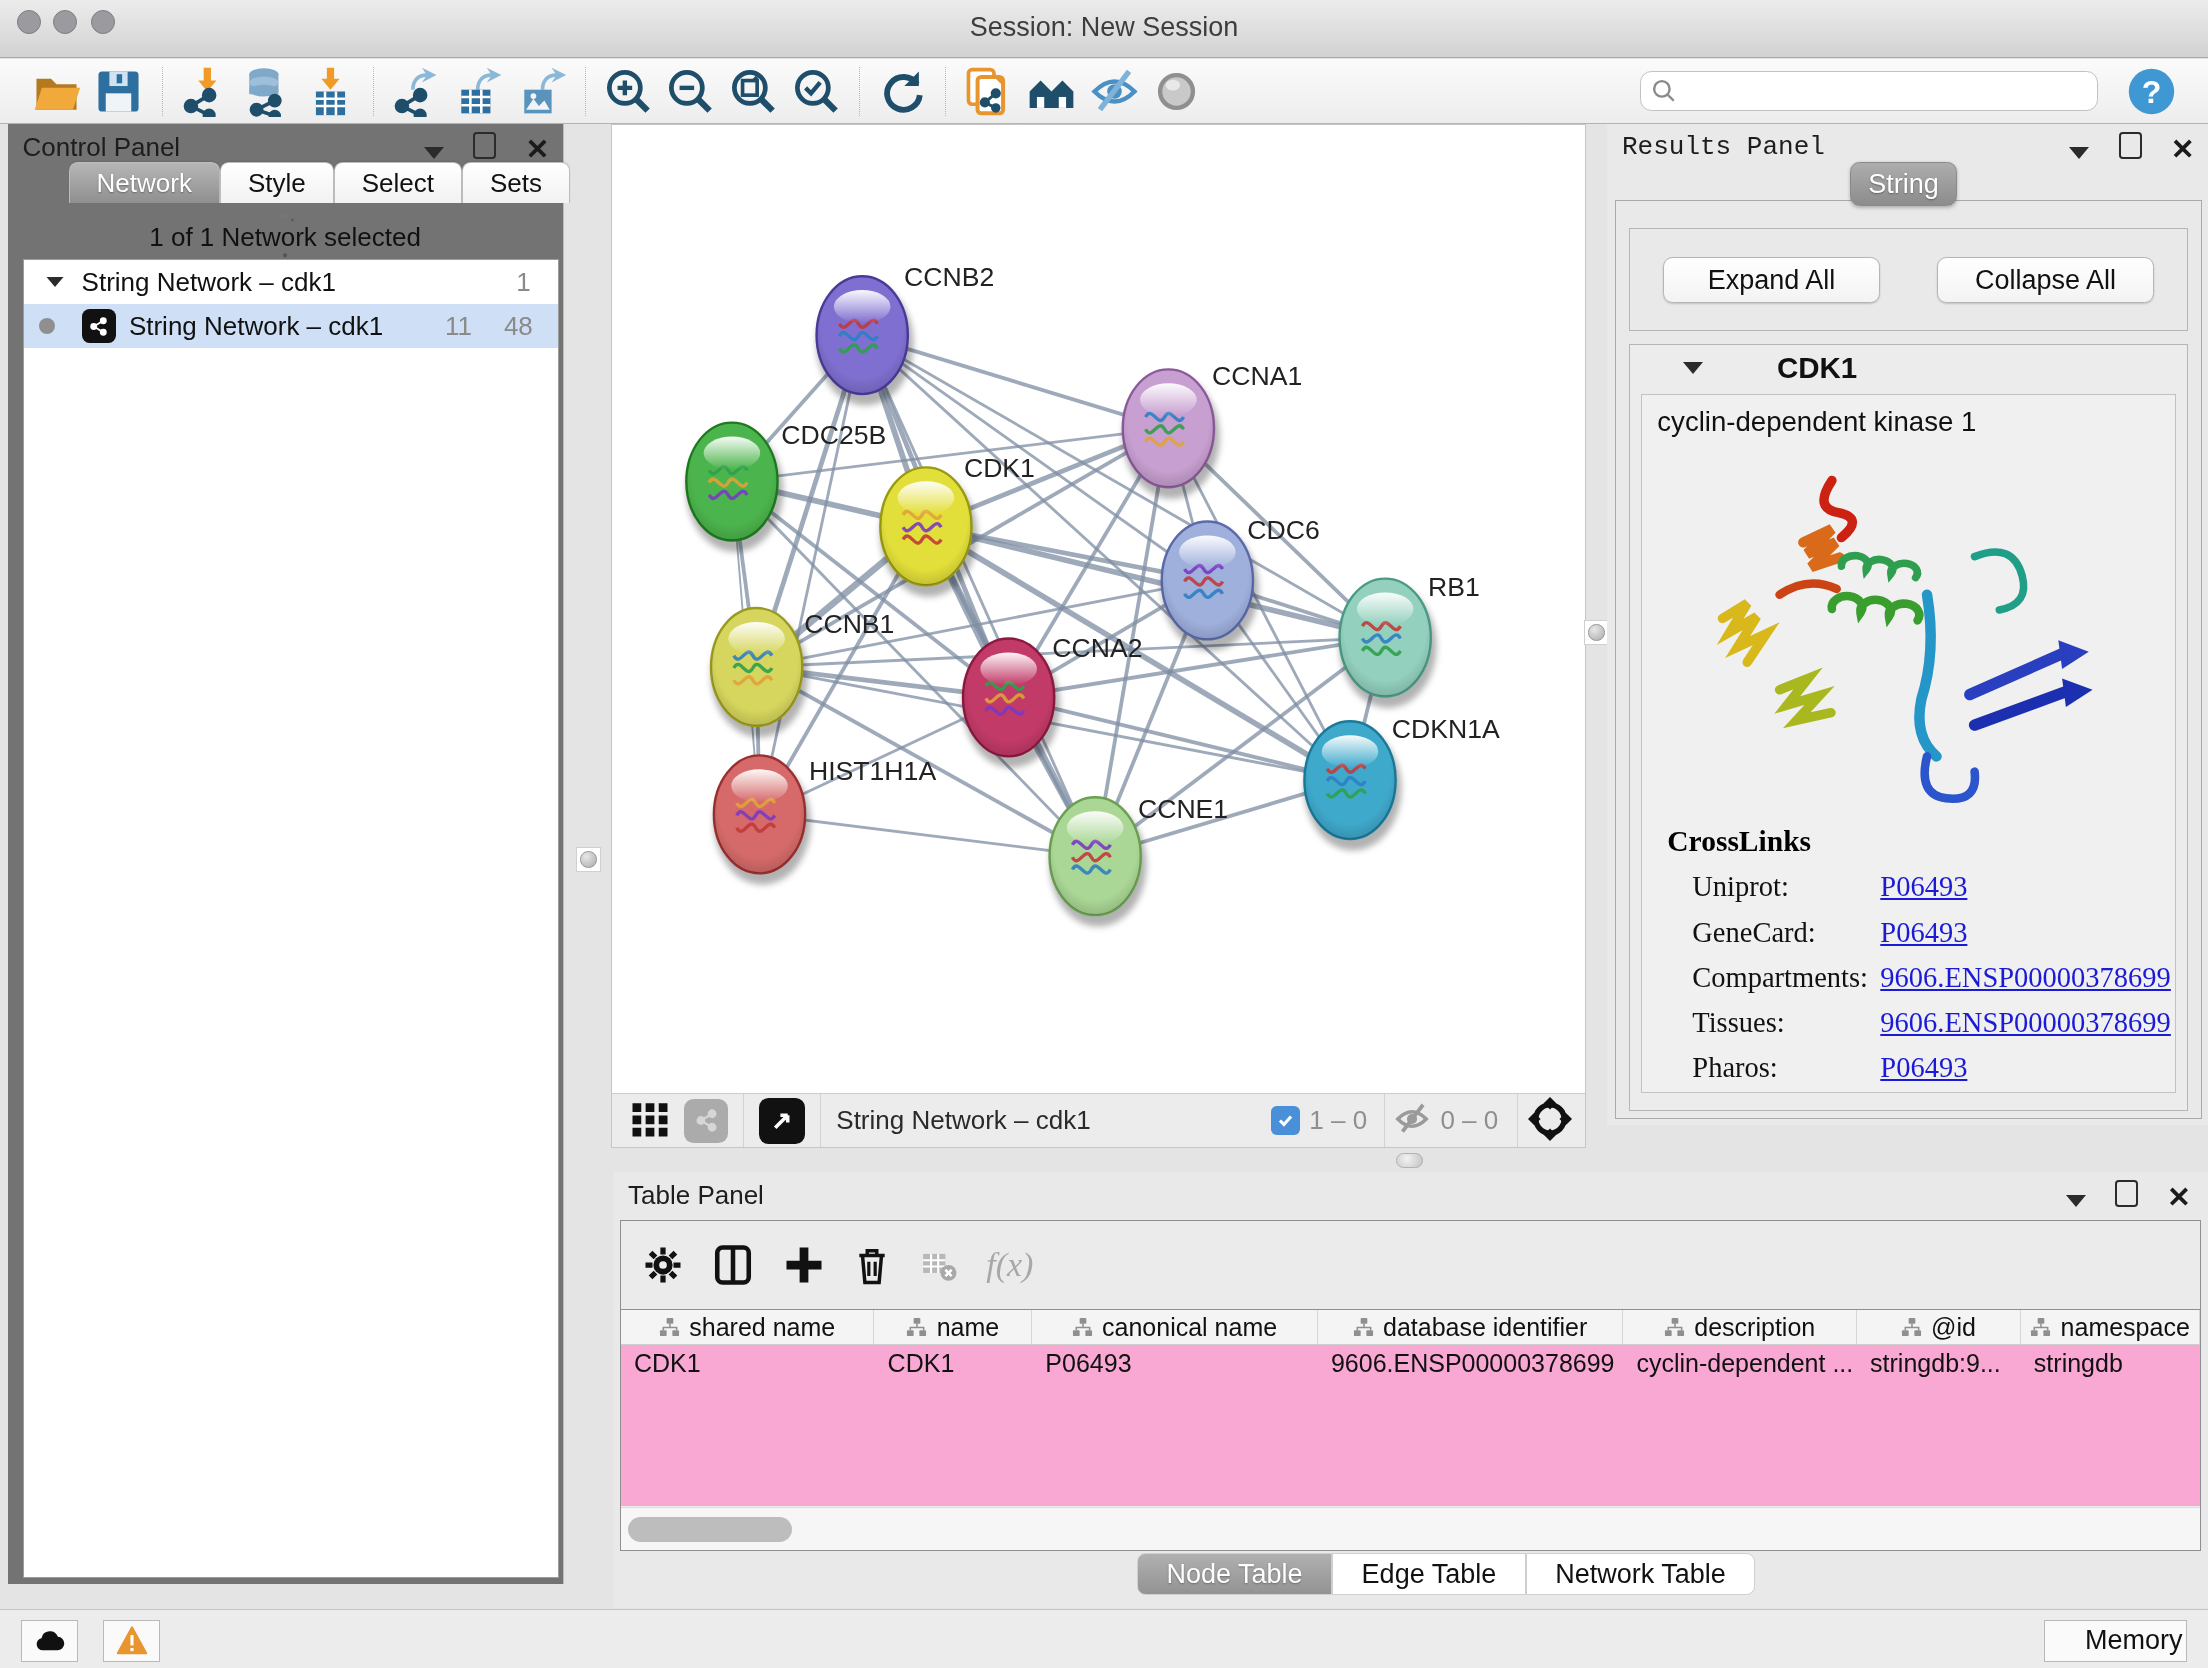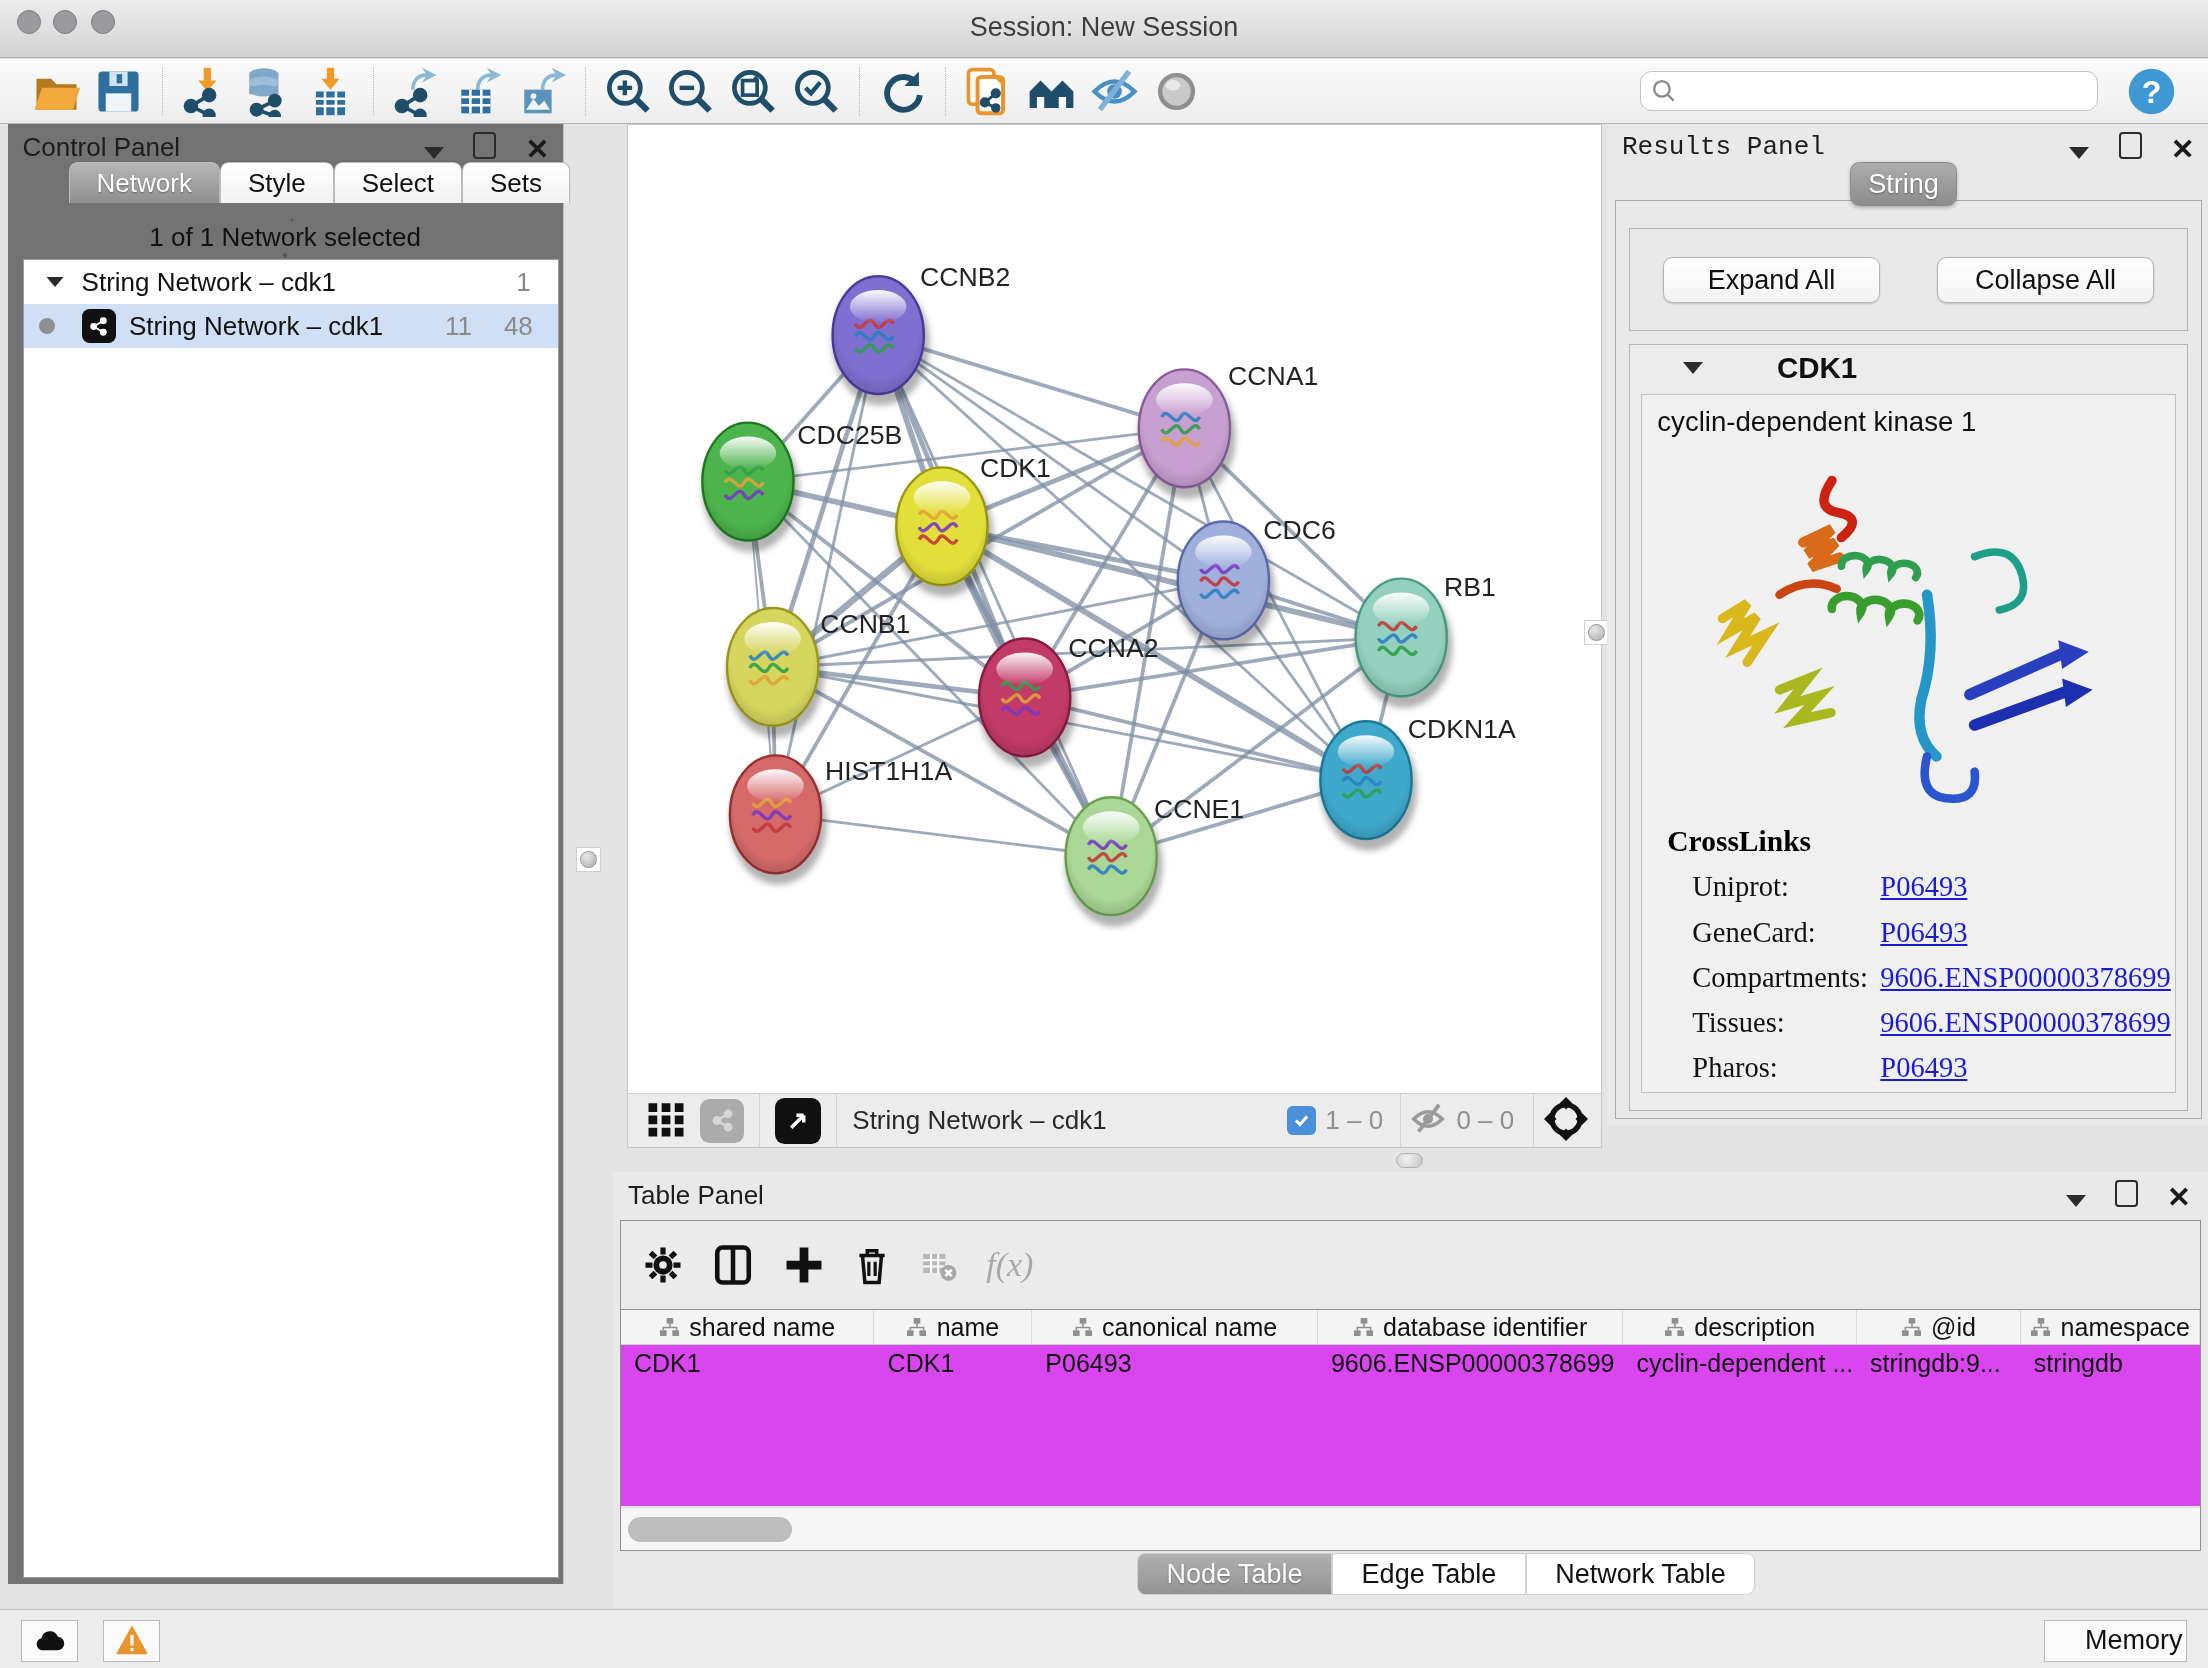--- a/index.html
+++ b/index.html
@@ -34,21 +34,21 @@
   .tab.sel{background:linear-gradient(#b6b6b6,#8f8f8f);color:#fff;text-shadow:0 1px 1.9px rgba(0,0,0,.35);}
   #cp-subhead{position:absolute;left:15px;right:15px;top:90px;height:44px;display:flex;align-items:center;flex-direction:column;}
   #cp-summary{flex:1;text-align:center;font-size:26px;color:#111;}
   #cp-tree{position:absolute;left:15px;right:3.8px;top:135px;bottom:5.7px;background:#fff;border:1.9px solid #9c9c9c;}
   .tree-row{position:relative;height:44px;display:flex;align-items:center;font-size:26px;color:#111;}
   .tree-row.selrow{background:#cfe0f6;}
   .tree-num{color:#8a8a8a;font-size:26px;}
   .share-badge{width:34px;height:34px;border-radius:7.6px;background:#111;display:flex;align-items:center;justify-content:center;margin-right:13.3px;}
 
   
-  #canvas{left:627px;top:124px;width:973px;height:1022px;background:#fff;border:1px solid #c6c6c6;box-sizing:content-box;}
+  #canvas{left:611px;top:124px;width:973px;height:1022px;background:#fff;border:1px solid #c6c6c6;box-sizing:content-box;}
   #net-svg{position:absolute;left:0;top:0;}
   #canvas-toolbar{position:absolute;left:0;bottom:0;width:100%;height:54px;background:#ececec;border-top:1.9px solid #cccccc;display:flex;align-items:center;box-sizing:border-box;}
   .cv-sep{width:0;height:53px;border-left:1.9px solid #d2d2d2;margin:0 15px;}
   .cv-num{color:#8f8f8f;font-size:26px;margin:0 9.5px;}
   #cv-netname{font-size:26px;color:#2a2a2a;}
 
   
   .knob{width:23px;height:23px;background:#fff;border:1px solid #d0d0d0;display:flex;align-items:center;justify-content:center;}
   .knob i{width:14.3px;height:14.3px;border-radius:50%;background:radial-gradient(circle at 35% 30%,#e8e8e8,#ababab);border:1px solid #9a9a9a;}
   #h-knob{width:25px;height:13.3px;border-radius:7.6px;background:radial-gradient(circle at 40% 35%,#f2f2f2,#c2c2c2);border:1px solid #b0b0b0;}
@@ -70,21 +70,21 @@
   .cl-label{font-family:"Liberation Serif",serif;font-size:28.5px;color:#111;width:188px;margin-left:25px;}
   .cl-value{font-family:"Liberation Serif",serif;font-size:28.5px;color:#1b1bd6;text-decoration:underline;}
   #rp-miniscroll{position:absolute;left:1.9px;bottom:-13.3px;width:44px;height:11.4px;background:#d6d6d6;border:1px solid #bbb;}
 
   
   #table-panel{left:613px;top:1172px;width:1595px;height:436px;background:#e9e9e9;}
   #tp-box{position:absolute;left:6.7px;top:48px;right:6.7px;height:329px;border:1.9px solid #8f8f8f;background:#ebebeb;}
   #tp-toolbar{position:absolute;left:0;top:0;right:0;height:88px;display:flex;align-items:center;padding-left:21px;}
   .tp-icon{margin-right:28.5px;display:flex;align-items:center;justify-content:center;}
   #fx-label{font-family:"Liberation Serif",serif;font-style:italic;font-size:34px;color:#a8a8a8;}
-  #tp-table{position:absolute;left:0;top:88px;right:0;bottom:44px;background:#d946ef;border-top:1.9px solid #8f8f8f;overflow:hidden;}
+  #tp-table{position:absolute;left:0;top:88px;right:0;bottom:44px;background:#f9a8d4;border-top:1.9px solid #8f8f8f;overflow:hidden;}
   #tp-header{display:flex;height:34px;background:#f4f4f4;border-bottom:1.9px solid #cfcfcf;}
   .th{display:flex;align-items:center;justify-content:center;gap:9.5px;font-size:25px;color:#111;border-right:1.9px solid #d7d7d7;box-sizing:border-box;overflow:hidden;white-space:nowrap;}
   #tp-row{display:flex;height:36px;align-items:center;}
   .td{font-size:25px;color:#111;padding-left:13.3px;box-sizing:border-box;overflow:hidden;white-space:nowrap;}
   #tp-hscroll{position:absolute;left:0;bottom:0;right:0;height:42px;background:#f6f6f6;border-top:1px solid #ddd;}
   #tp-thumb{position:absolute;left:7.6px;top:8.6px;width:164px;height:25px;border-radius:12.4px;background:#bdbdbd;}
   #tp-tabs{position:absolute;left:513px;top:381px;display:flex;}
   .tp-tab{height:40px;line-height:40px;padding:0 28.5px;font-size:27px;background:#fff;border:1px solid #cfcfcf;color:#111;}
   .tp-tab:first-child{border-radius:8.6px 0 0 8.6px;margin-left:11px;}
   .tp-tab:last-child{border-radius:0 8.6px 8.6px 0;}

